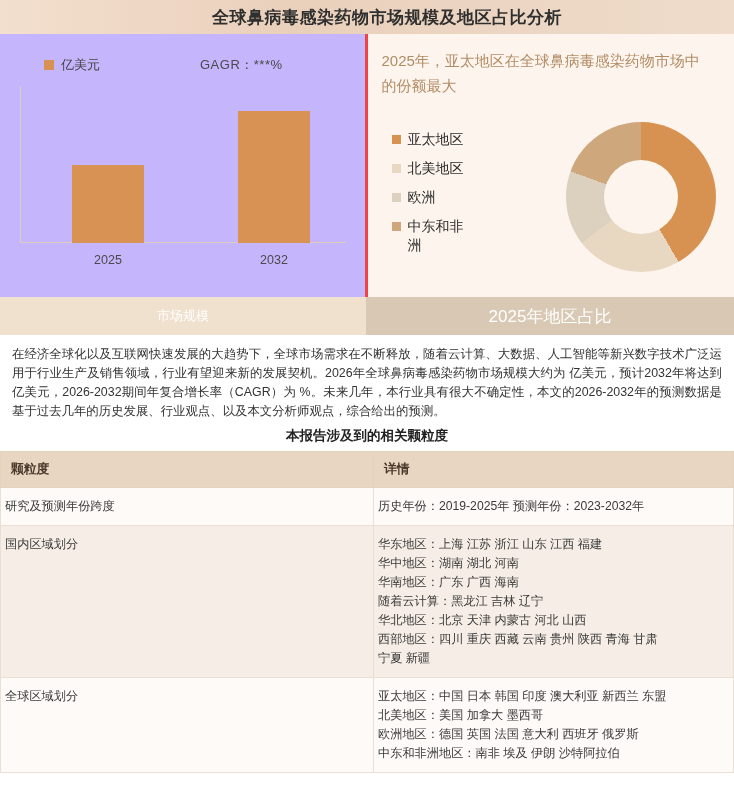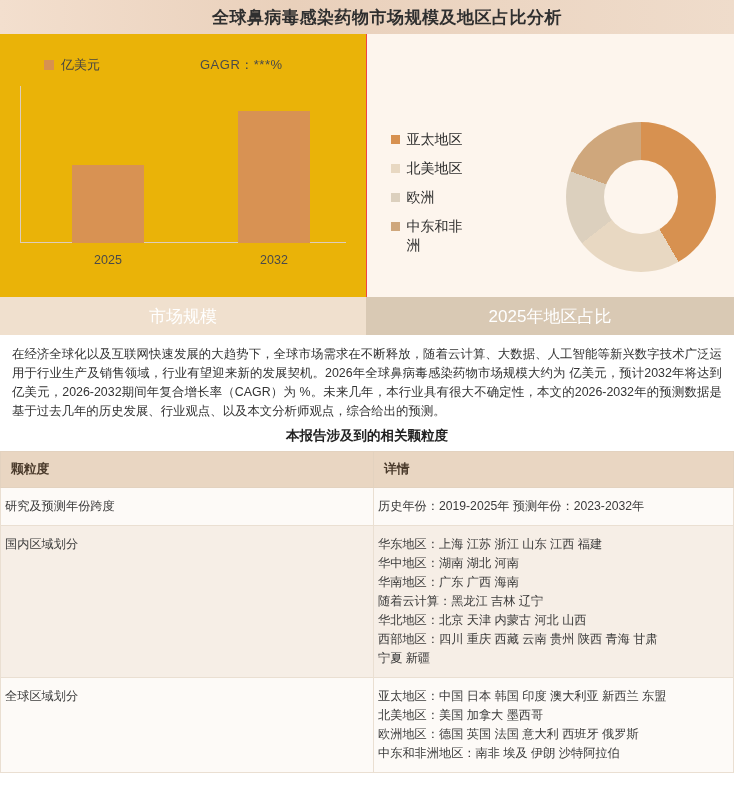--- a/index.html
+++ b/index.html
@@ -21,22 +21,22 @@
   .header-title{
     font-size:17px;font-weight:bold;color:#2f2f2f;letter-spacing:.5px;
   }
 
   
   .top{
     display:flex;height:263px;background:#fdf6ef;
   }
   .panel-left{
     width:366px;position:relative;
-    background:#eab308;
-    border-right:1px solid #ef4444;
+    background:#c4b5fd;
+    border-right:3px solid #ef4444;
   }
   .panel-right{
     width:368px;position:relative;background:#fdf5ed;
   }
 
   
   .chart-legend{
     position:absolute;left:44px;top:22px;display:flex;align-items:center;
     font-size:13px;color:#444;
   }
@@ -99,21 +99,21 @@
   .pie-legend .row:nth-child(1) .pie-sw{background:#d79150;}
   .pie-legend .row:nth-child(2) .pie-sw{background:#e8d8c2;}
   .pie-legend .row:nth-child(3) .pie-sw{background:#dcd0be;}
   .pie-legend .row:nth-child(4) .pie-sw{background:#cfa77c;}
   .pl-label{line-height:19px;max-width:64px;}
 
   
   .band{display:flex;height:38px;}
   .band-left{
     width:366px;background:#f0e0ce;display:flex;align-items:center;justify-content:center;
-    color:#ffffff;font-size:17px;
+    color:#ffffff;font-size:13px;
   }
   .band-right{
     width:368px;background:#d9c9b4;display:flex;align-items:center;justify-content:center;
     color:#ffffff;font-size:17px;
   }
 
   
   .para{
     padding:10px 12px 4px 12px;
     font-size:12.4px;line-height:19px;color:#333;text-align:justify;
@@ -162,20 +162,21 @@
         <div class="axis-v"></div>
         <div class="axis-line" style="bottom:28px;"></div>
         <div class="bar bar-1"></div>
         <div class="bar bar-2"></div>
         <div class="xlabel xl-1">2025</div>
         <div class="xlabel xl-2">2032</div>
       </div>
     </div>
 
     <div class="panel-right">
+      <div class="right-title">2025年，亚太地区在全球鼻病毒感染药物市场中的份额最大</div>
 
       <div class="pie-legend">
         <div class="row">
           <span class="pie-sw"></span>
           <span class="pl-label">亚太地区</span>
         </div>
         <div class="row">
           <span class="pie-sw"></span>
           <span class="pl-label">北美地区</span>
         </div>

